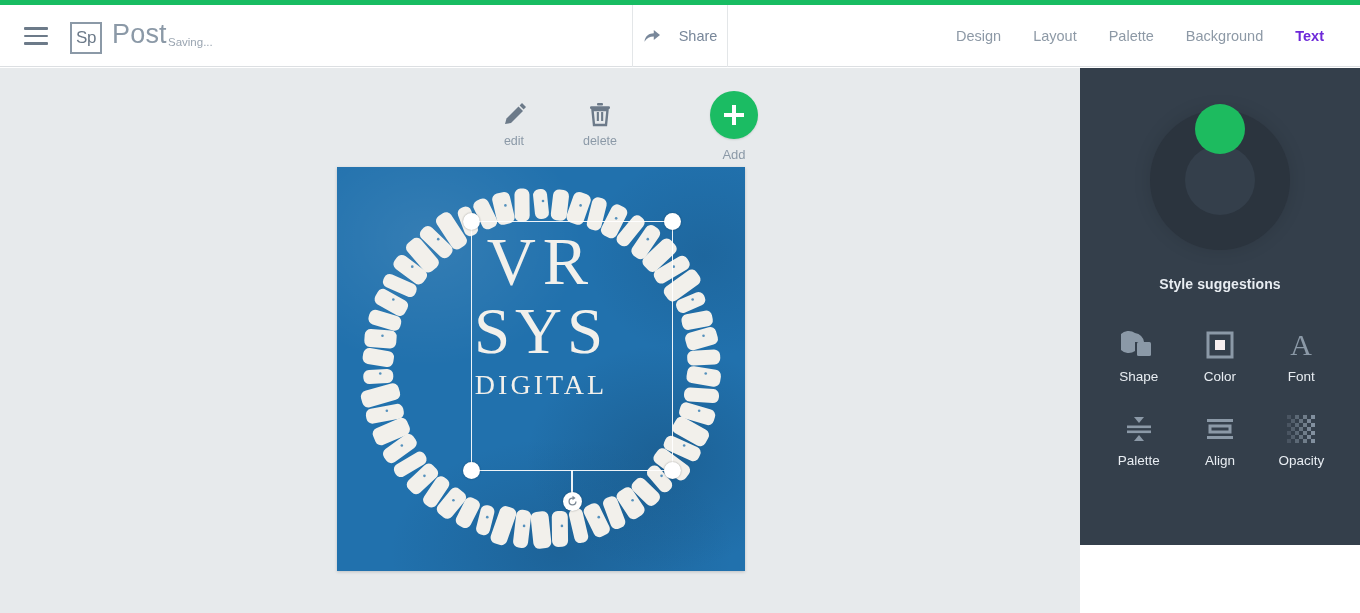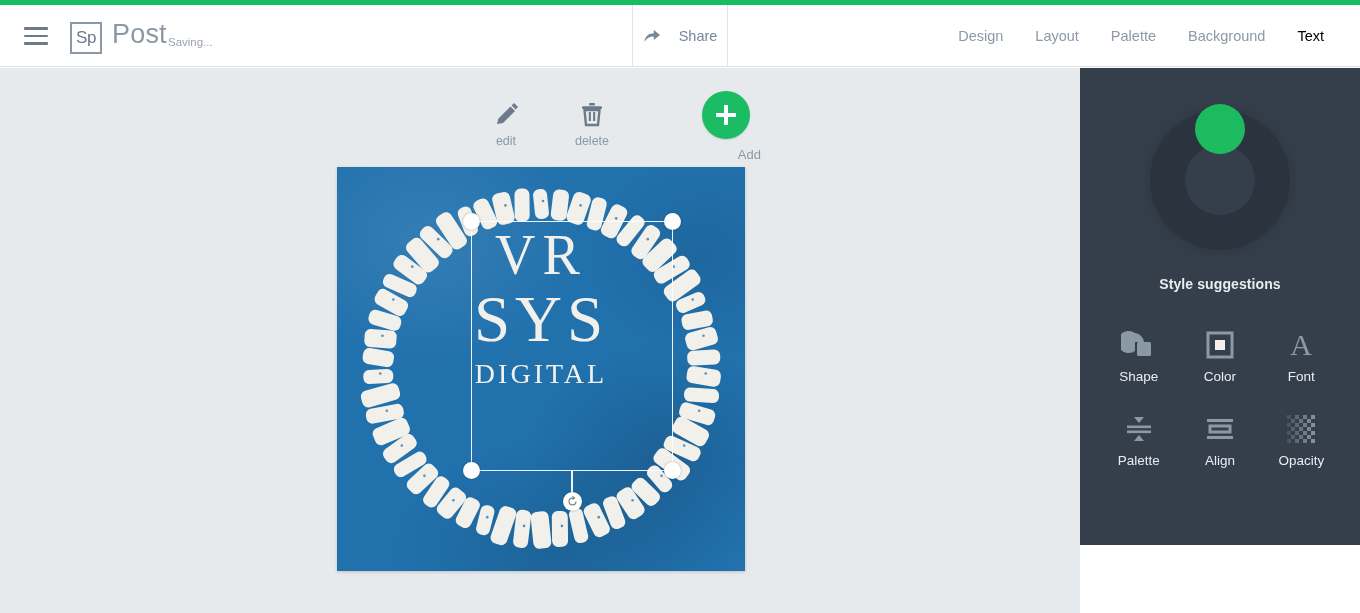--- a/index.html
+++ b/index.html
@@ -70,46 +70,46 @@
   .share-label { font-size: 14.5px; color: #78879a; }
 
   .nav {
     position: absolute; right: 20px; top: 0; height: 62px;
     display: flex; align-items: flex-end; gap: 0;
   }
   .nav-item {
     font-size: 14.5px; color: #8d99a6;
     padding: 0 16px; cursor: pointer; line-height: 62px;
   }
-  .nav-item.active { color: #000000; font-weight: normal; }
+  .nav-item.active { color: #6d28d9; font-weight: bold; }
 
   
   .stage {
     position: absolute; top: 68px; left: 0;
     width: 1080px; height: 545px;
     background: #e7eaec;
   }
 
   
   .obj-toolbar {
-    position: absolute; top: 28px; left: 8px; width: 1080px; height: 70px; text-decoration: underline;
+    position: absolute; top: 28px; left: 16px; width: 1080px; height: 70px; text-decoration: underline;
   }
   .tool-btn {
     position: absolute; text-align: center; cursor: pointer;
     width: 70px;
   }
   .tool-btn .ticon { height: 32px; display: flex; align-items: flex-end; justify-content: center; }
   .tool-btn .tlabel {
     font-size: 12.5px; color: #8b99a7; margin-top: 6px; display: block;
   }
   #btn-edit   { left: 463px; top: 0px; }
   #btn-delete { left: 549px; top: 0px; }
 
   .add-wrap {
-    position: absolute; left: 683px; top: -5px; width: 70px; text-align: right;
+    position: absolute; left: 683px; top: -5px; width: 70px; text-align: center;
   }
   .add-circle {
     width: 48px; height: 48px; border-radius: 50%;
     background: #1bbc63; margin: 0 auto;
     position: relative; cursor: pointer;
     box-shadow: 0 1px 2px rgba(0,0,0,0.12);
   }
   .add-circle::before, .add-circle::after {
     content: ""; position: absolute; background: #ffffff;
     left: 50%; top: 50%;
@@ -135,21 +135,21 @@
       radial-gradient(ellipse 40% 35% at 90% 22%, rgba(20,66,104,0.22), rgba(20,66,104,0) 72%);
   }
   .art-svg { position: absolute; inset: 0; }
 
   .logo-text {
     position: absolute; left: 0; right: 0; top: 62px;
     text-align: center; color: #f2f0eb;
     font-family: "Liberation Serif", serif;
     pointer-events: none;
   }
-  .logo-vr  { font-size: 56px; letter-spacing: 7px; line-height: 0.95; display:block; }
+  .logo-vr  { font-size: 68px; letter-spacing: 7px; line-height: 0.95; display:block; }
   .logo-sys { font-size: 65px; letter-spacing: 5px; line-height: 1.15; display:block; }
   .logo-l3  { font-size: 28px; letter-spacing: 3px; line-height: 1.22; display:block; margin-top: 6px; }
   .logo-l4  { font-size: 28px; letter-spacing: 3px; line-height: 1.22; display:block; }
 
   
   .sel-box {
     position: absolute; left: 134px; top: 54px;
     width: 202px; height: 250px;
     border: 1.5px solid rgba(255,255,255,0.92);
   }

